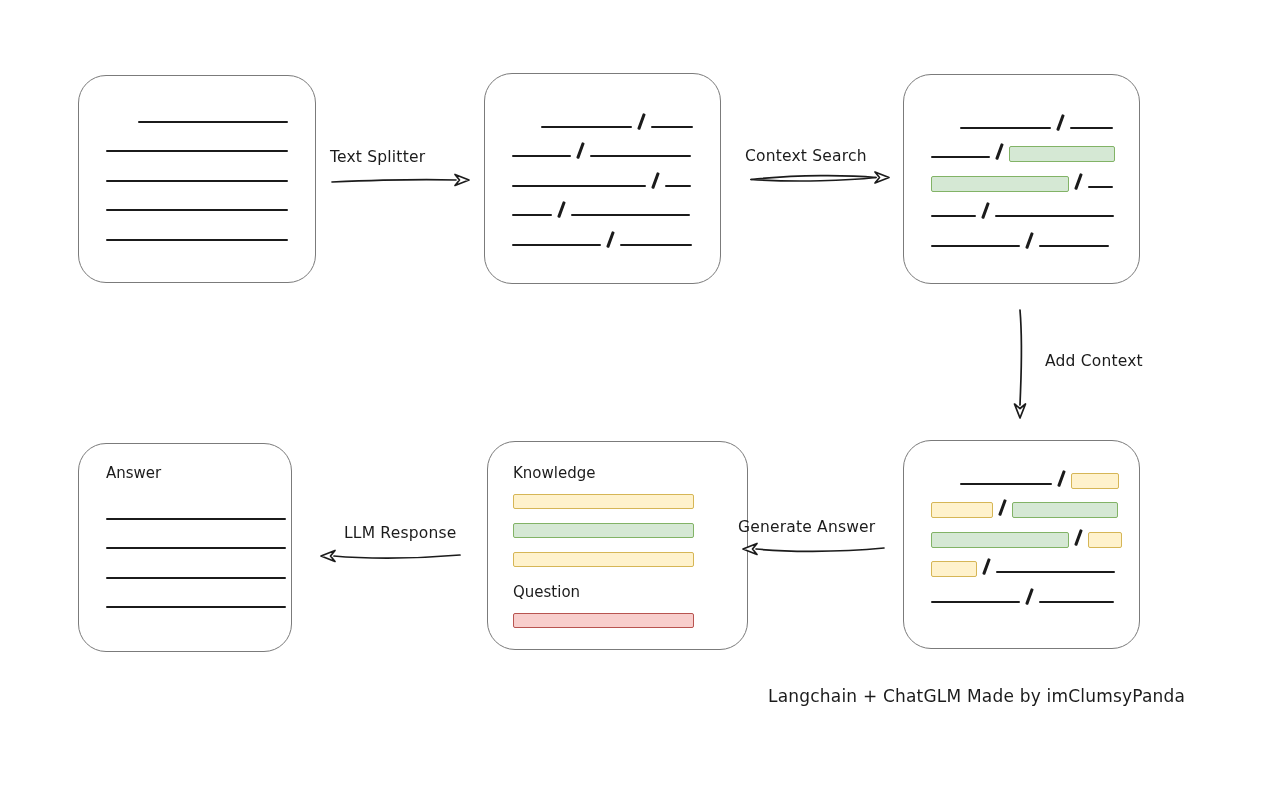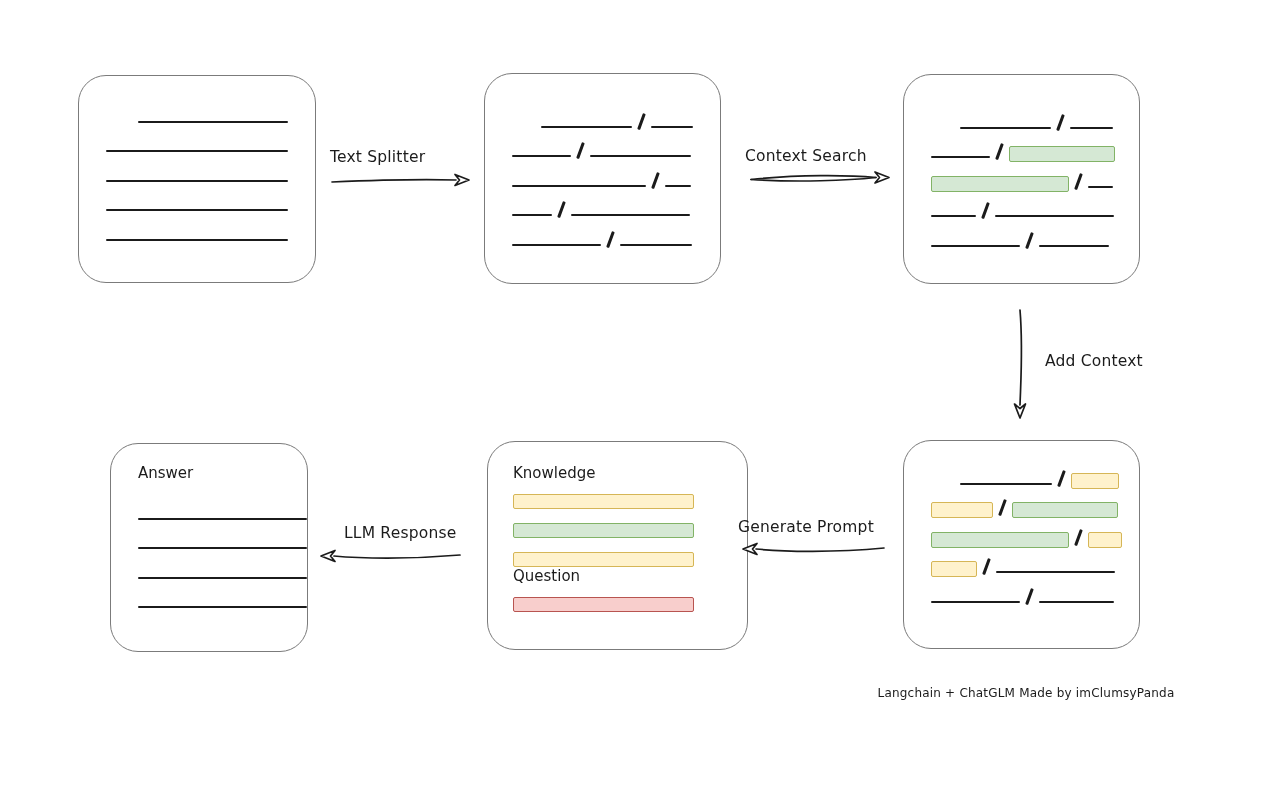--- a/index.html
+++ b/index.html
@@ -25,22 +25,22 @@
     position:absolute;font-size:15.5px;letter-spacing:.2px;white-space:nowrap;
     text-align:left;color:var(--line,#1b1b1b);
   }
   .inbox-label{font-size:15px;height:20px;color:var(--line,#1b1b1b);}
   .bar{width:181px;height:15px;border:1.5px solid;border-radius:2px;box-sizing:border-box;margin-top:14px;}
   .bars .bar:first-child{margin-top:10px;}
   svg.arrow{position:absolute;overflow:visible;}
   svg.arrow path{stroke:var(--line,#1b1b1b);fill:none;stroke-width:1.7;stroke-linecap:round;stroke-linejoin:round;}
   svg.arrow path.head{fill:#ffffff;}
   #caption{
-    position:absolute;left:806px;top:686px;width:440px;text-align:center;
-    font-size:12px;color:var(--line,#1b1b1b);letter-spacing:.2px;
+    position:absolute;left:768px;top:686px;width:440px;
+    font-size:17px;color:var(--line,#1b1b1b);letter-spacing:.2px;
   }
 </style>
 </head>
 <body>
 
 <div id="canvas">
 
   <div class="box" style="left:78px;top:75px;width:238px;height:208px;">
     <div style="padding:17px 0 0 27px;">
         <div class="seg-row" style="padding-left: 32px;">
@@ -152,28 +152,28 @@
   </div>
 
   <div class="box" style="left:487px;top:441px;width:261px;height:209px;">
     <div style="padding:22px 0 0 25px;">
       <div class="inbox-label">Knowledge</div>
       <div class="bars">
           <div class="bar bar-yellow"></div>
           <div class="bar bar-green"></div>
           <div class="bar bar-yellow"></div>
         </div>
-      <div class="inbox-label" style="">Question</div>
+      <div class="inbox-label" style="margin-top:16px;">Question</div>
       <div class="bars">
           <div class="bar bar-red"></div>
         </div>
     </div>
   </div>
 
-  <div class="box" style="left:78px;top:443px;width:198px;height:209px;margin-left:32px;">
+  <div class="box" style="left:78px;top:443px;width:214px;height:209px;">
     <div style="padding:20px 0 0 27px;">
       <div class="inbox-label">Answer</div>
       <div style="margin-top:6px;">
           <div class="seg-row">
             <div class="seg-line" style="width: 180px;"></div>
           </div>
           <div class="seg-row">
             <div class="seg-line" style="width: 180px;"></div>
           </div>
           <div class="seg-row">
@@ -198,21 +198,21 @@
     <path d="M3,9.5 C50,12.5 100,10.5 128,7.5"></path>
     <path class="head" d="M141,7.5 l -14,-5.5 l 4.5,5.5 l -4.5,5.5 z"></path>
   </svg>
 
   <div class="arrow-label" style="left:1037px;top:352px;text-align:left;margin-left:8px;">Add Context</div>
   <svg class="arrow" style="left:1008px;top:308px;" width="26" height="114">
     <path d="M12,2 C15,38 13,68 12,97"></path>
     <path class="head" d="M12,110 l -5.5,-14 l 5.5,4.5 l 5.5,-4.5 z"></path>
   </svg>
 
-  <div class="arrow-label" style="left:738px;top:518px;width:146px;">Generate Prompt</div>
+  <div class="arrow-label" style="left:738px;top:518px;width:146px;">Generate Answer</div>
   <svg class="arrow" style="left:740px;top:541px;" width="146" height="18">
     <path d="M144,7 C92,12 42,10.5 16,8"></path>
     <path class="head" d="M3,8 l 14,-5.5 l -4.5,5.5 l 4.5,5.5 z"></path>
   </svg>
 
   <div class="arrow-label" style="left:344px;top:524px;width:132px;">LLM Response</div>
   <svg class="arrow" style="left:318px;top:548px;" width="144" height="18">
     <path d="M142,7 C90,11.5 42,10.5 16,8"></path>
     <path class="head" d="M3,8 l 14,-5.5 l -4.5,5.5 l 4.5,5.5 z"></path>
   </svg>

